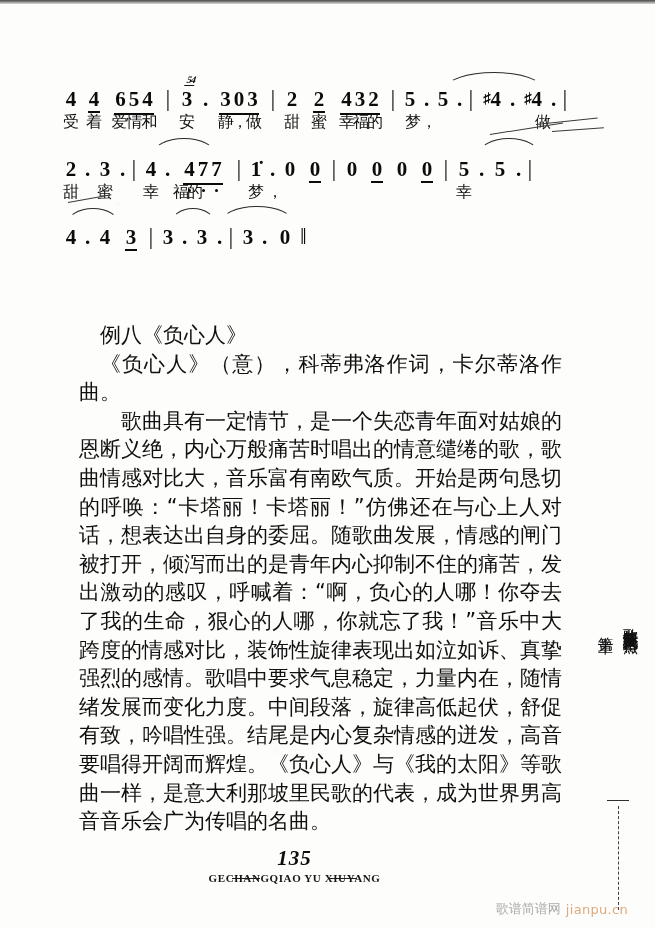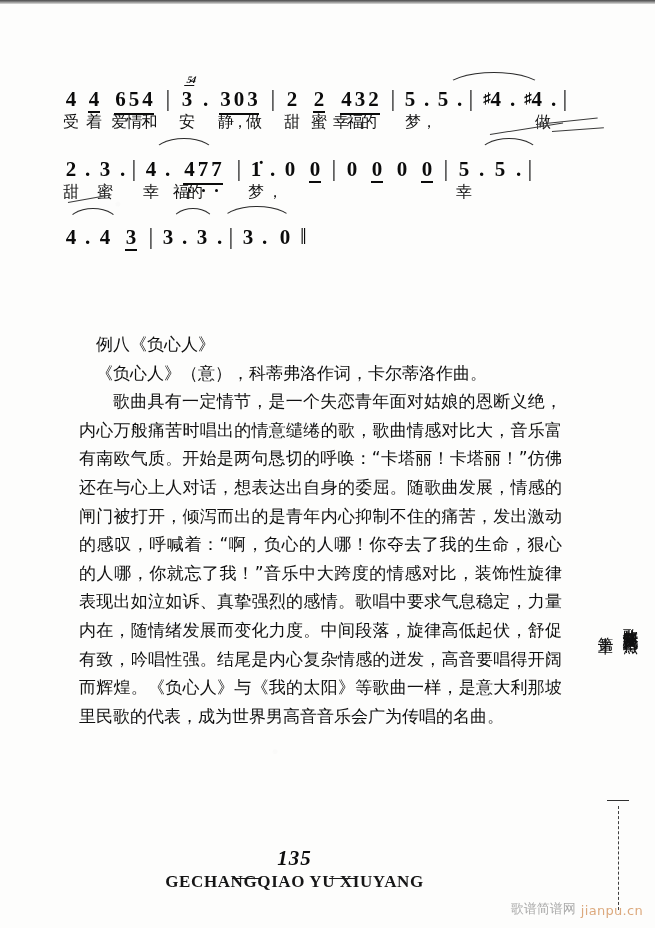--- a/index.html
+++ b/index.html
@@ -166,24 +166,24 @@
     position: absolute;
     height: 1.3px;
     background: #3a3a3a;
     transform-origin: left center;
   }
 
   
   .body-text {
     position: absolute;
     left: 79px;
-    top: 330px;
+    top: 321px;
     width: 483px;
     font-family: "DejaVu Sans", sans-serif;
-    font-size: 17px;
+    font-size: 21px;
     line-height: 28.6px;
     color: #101010;
     text-align: justify;
     text-justify: inter-character;
   }
   .body-text p { margin: 0; }
   .indent2 { text-indent: 2em; }
   .indent1 { text-indent: 1em; }
 
   
@@ -245,32 +245,32 @@
     height: 0;
     border-top: 1.6px solid #1a1a1a;
     width: 28px;
   }
   .footer-rule-l { left: 232px; }
   .footer-rule-r { right: 232px; }
   .running-head {
     margin-top: 1px;
     font-family: "Liberation Serif", serif;
     font-weight: bold;
-    font-size: 17px;
+    font-size: 11px;
     letter-spacing: .6px;
     color: #161616;
   }
 
   
   .watermark {
     position: absolute;
-    right: 12px;
+    right: 27px;
     bottom: 10px;
     display: flex;
-    align-items: flex-end;
+    align-items: center;
     gap: 5px;
     opacity: .72;
   }
   .wm-cn {
     font-family: "DejaVu Sans", sans-serif;
     font-size: 13px;
     color: #8a8a8a;
   }
   .wm-en {
     font-family: "DejaVu Sans", sans-serif;
@@ -339,21 +339,21 @@
         <span style="width:22px;text-align:center">受</span>
         <span style="width:24px;text-align:center">着</span>
         <span style="width:56px;text-align:center;letter-spacing:-1px">爱情和</span>
         <span style="width:12px"></span>
         <span style="width:26px;text-align:center">安</span>
         <span style="width:11px"></span>
         <span style="width:56px;text-align:center;letter-spacing:-2px">静，做</span>
         <span style="width:12px"></span>
         <span style="width:26px;text-align:center">甜</span>
         <span style="width:28px;text-align:center">蜜</span>
-        <span style="width:54px;letter-spacing:-2px">幸福的</span>
+        <span style="width:54px;text-align:center;letter-spacing:-2px">幸福的</span>
         <span style="width:12px"></span>
         <span style="width:44px;text-align:center">梦，</span>
         <span style="width:11px"></span>
         <span style="width:12px"></span>
         <span style="width:62px"></span>
         <span style="width:30px;text-align:center">做</span>
       </div>
     </div>
 
     <div class="stave s2" style="margin-top:-4px;">

